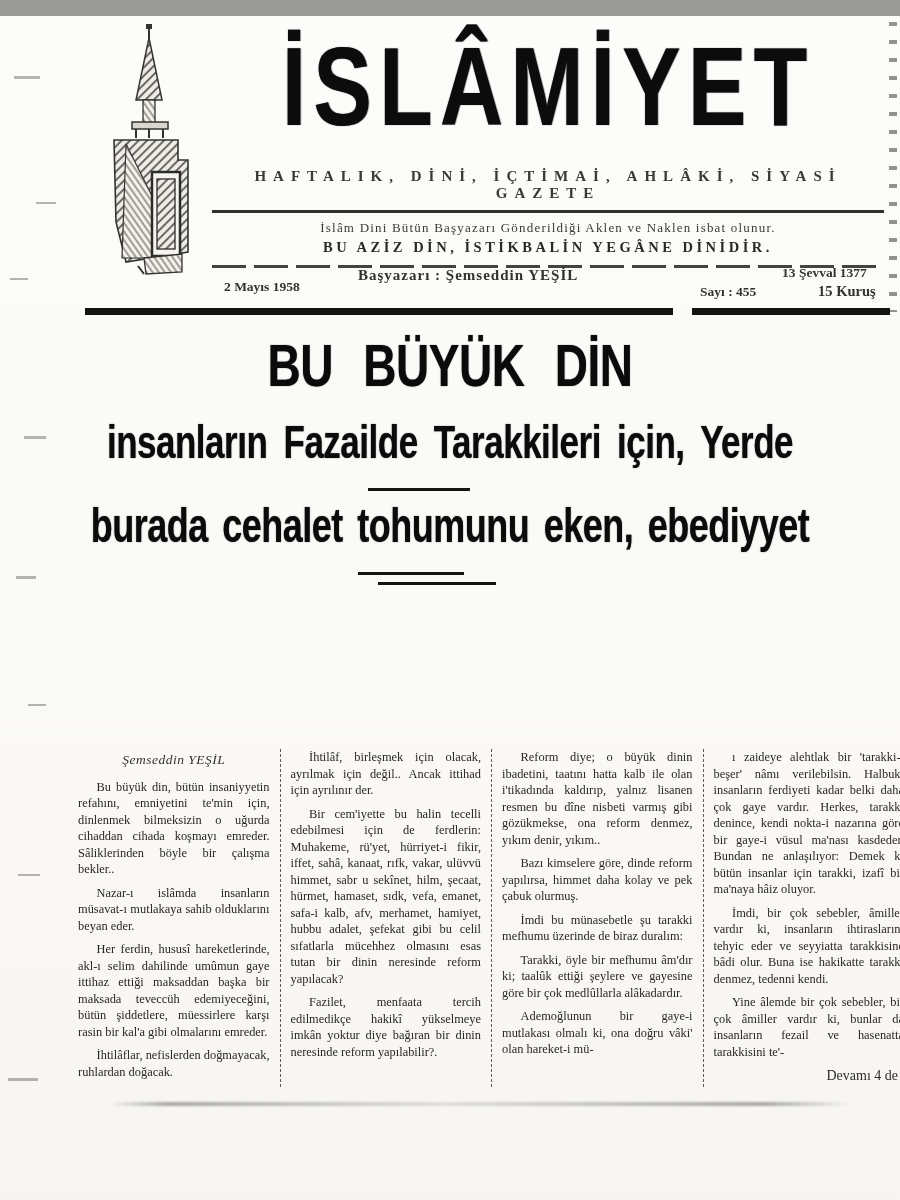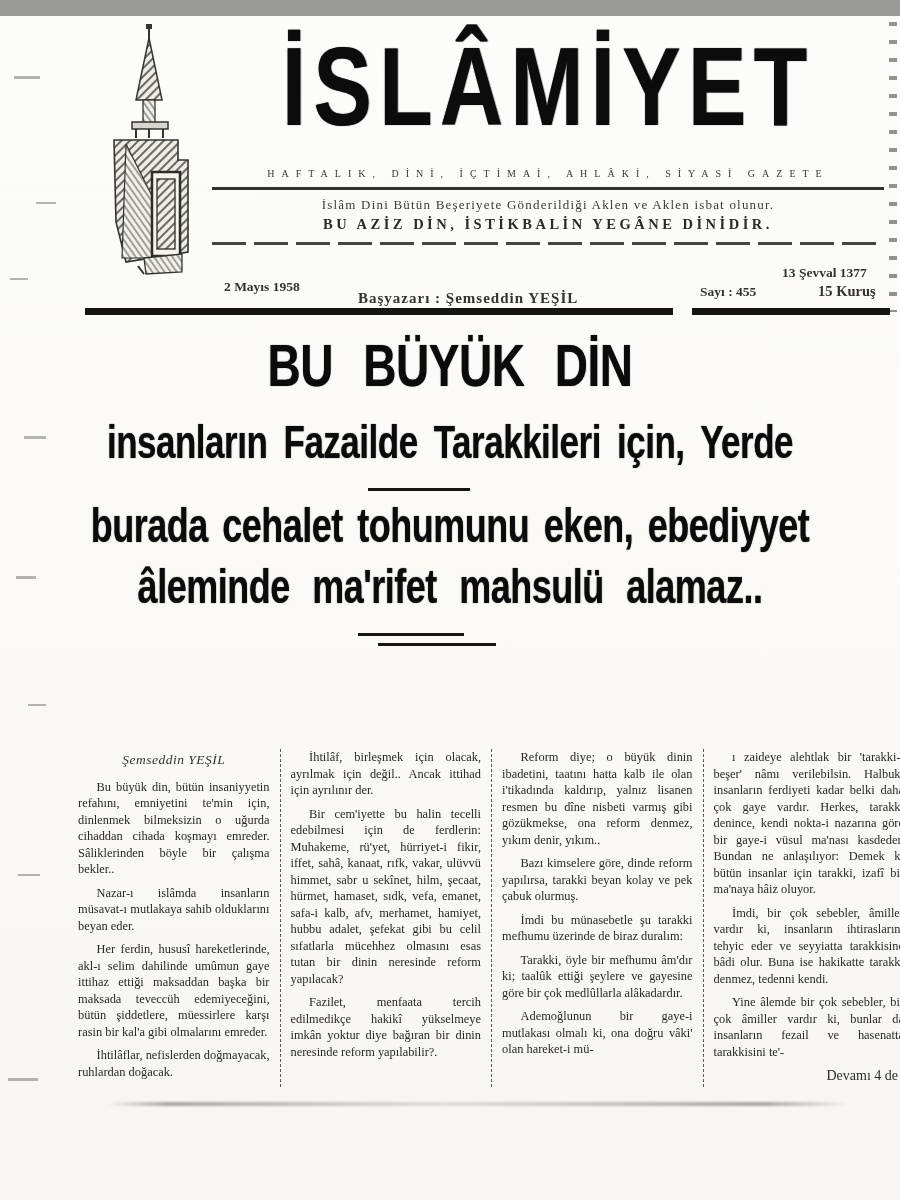--- a/index.html
+++ b/index.html
@@ -16,35 +16,35 @@
   .title-line { line-height:142px; height:150px; }
   .title-stretch {
     display:inline-block; transform:scale(1,1.26); transform-origin:center;
     font-family:"Liberation Sans", sans-serif; font-weight:700;
     font-size:88px; letter-spacing:7px; color:#0c0c0c;
     text-shadow:0 0 1px rgba(0,0,0,.65), 1px 0 0 rgba(0,0,0,.25);
     white-space:nowrap;
   }
   .subtitle {
     margin-top:2px; font-family:"Liberation Serif", serif;
-    font-size:10px; letter-spacing:7px; color:#3a3936; font-weight:400;
+    font-size:15px; letter-spacing:7px; color:#3a3936; font-weight:700;
   }
   .rule-solid { margin-top:8px; height:3px; background:#33312e; }
   .motto1 { margin-top:7px; font-size:13px; letter-spacing:1.2px; color:#3c3a37; }
   .motto2 { margin-top:3px; font-size:14.5px; letter-spacing:3.5px; font-weight:700; color:#2c2a27; }
   .rule-dashed {
     margin-top:9px; height:3px;
     background:repeating-linear-gradient(90deg,#45433f 0 34px, transparent 34px 42px);
   }
 
   
   .dl { position:absolute; font-size:13.5px; font-weight:700; color:#34322f; white-space:nowrap; }
   .dl-gregorian { left:224px; top:263px; }
   .dl-hijri     { left:782px; top:249px; }
-  .dl-editor    { left:358px; top:274px; font-size:15px; letter-spacing:1px; }
+  .dl-editor    { left:358px; top:251px; font-size:15px; letter-spacing:1px; }
   .dl-issue     { left:700px; top:268px; }
   .dl-price     { left:818px; top:267px; font-size:14.5px; }
 
   .bar { position:absolute; top:292px; height:7px; background:#151413; }
   .bar-left  { left:85px;  width:588px; }
   .bar-right { left:692px; width:198px; }
 
   
   .headline-block { position:absolute; left:0; top:308px; width:900px; text-align:center;
     font-family:"Liberation Sans", sans-serif; font-weight:700; color:#0b0b0b; }
@@ -137,60 +137,59 @@
       <line x1="52" y1="244" x2="58" y2="252" stroke="#35332f" stroke-width="2"></line>
     </svg>
   </div>
 
   <div class="masthead">
     <div class="title-line">
       <span class="title-stretch">İSLÂMİYET</span>
     </div>
     <div class="subtitle">HAFTALIK, DİNİ, İÇTİMAİ, AHLÂKİ, SİYASİ GAZETE</div>
     <div class="rule-solid"></div>
-    <div class="motto1">İslâm Dini Bütün Beşeriyete Gönderildiği Aklen ve Aklen isbat olunur.</div>
+    <div class="motto1">İslâm Dini Bütün Başyazarı Gönderildiği Aklen ve Naklen isbat olunur.</div>
     <div class="motto2">BU AZİZ DİN, İSTİKBALİN YEGÂNE DİNİDİR.</div>
     <div class="rule-dashed"></div>
   </div>
 
   <span class="dl dl-gregorian">2 Mayıs 1958</span>
   <span class="dl dl-hijri">13 Şevval 1377</span>
   <span class="dl dl-editor">Başyazarı : Şemseddin YEŞİL</span>
   <span class="dl dl-issue">Sayı : 455</span>
   <span class="dl dl-price">15 Kuruş</span>
 
   <div class="bar bar-left"></div>
   <div class="bar bar-right"></div>
 
   <div class="headline-block">
     <div class="hl-line hl1"><span class="stretch">BU BÜYÜK DİN</span></div>
     <div class="hl-line hl2"><span class="stretch">insanların Fazailde Tarakkileri için, Yerde</span></div>
     <div class="mini-rule rule-a"></div>
     <div class="hl-line sub1"><span class="stretch">burada cehalet tohumunu eken, ebediyyet</span></div>
-    <div class="hl-line sub2"><span class="stretch">âleminde ma'rifet mahsulü alamaz..</span></div>
     <div class="mini-rule rule-b"></div>
     <div class="mini-rule rule-c"></div>
   </div>
 
   <div class="body-grid">
     <div class="col">
       <div class="byline">Şemseddin YEŞİL</div>
       <p>Bu büyük din, bütün insaniyyetin refahını, emniyetini te'min için, dinlenmek bilmeksizin o uğurda cihaddan cihada koşmayı emreder. Sâliklerinden böyle bir çalışma bekler..</p>
       <p>Nazar-ı islâmda insanların müsavat-ı mutlakaya sahib olduklarını beyan eder.</p>
       <p>Her ferdin, hususî hareketlerinde, akl-ı selim dahilinde umûmun gaye ittihaz ettiği maksaddan başka bir maksada teveccüh edemiyeceğini, bütün şiddetlere, müessirlere karşı rasin bir kal'a gibi olmalarını emreder.</p>
       <p>İhtilâflar, nefislerden doğmayacak, ruhlardan doğacak.</p>
     </div>
     <div class="col">
       <p>İhtilâf, birleşmek için olacak, ayrılmak için değil.. Ancak ittihad için ayrılınır der.</p>
       <p>Bir cem'iyette bu halin tecelli edebilmesi için de ferdlerin: Muhakeme, rü'yet, hürriyet-i fikir, iffet, sahâ, kanaat, rıfk, vakar, ulüvvü himmet, sabr u sekînet, hilm, şecaat, hürmet, hamaset, sıdk, vefa, emanet, safa-i kalb, afv, merhamet, hamiyet, hubbu adalet, şefekat gibi bu celil sıfatlarla mücehhez olmasını esas tutan bir dinin neresinde reform yapılacak?</p>
       <p>Fazilet, menfaata tercih edilmedikçe hakikî yükselmeye imkân yoktur diye bağıran bir dinin neresinde reform yapılabilir?.</p>
     </div>
     <div class="col">
       <p>Reform diye; o büyük dinin ibadetini, taatını hatta kalb ile olan i'tikadında kaldırıp, yalnız lisanen resmen bu dîne nisbeti varmış gibi gözükmekse, ona reform denmez, yıkım denir, yıkım..</p>
-      <p>Bazı kimselere göre, dinde reform yapılırsa, tarakki beyan kolay ve pek çabuk olurmuş.</p>
+      <p>Bazı kimselere göre, dinde reform yapılırsa, himmet daha kolay ve pek çabuk olurmuş.</p>
       <p>İmdi bu münasebetle şu tarakki mefhumu üzerinde de biraz duralım:</p>
       <p>Tarakki, öyle bir mefhumu âm'dır ki; taalûk ettiği şeylere ve gayesine göre bir çok medlûllarla alâkadardır.</p>
       <p>Ademoğlunun bir gaye-i mutlakası olmalı ki, ona doğru vâki' olan hareket-i mü-</p>
     </div>
     <div class="col">
       <p>ı zaideye alehtlak bir 'tarakki-i beşer' nâmı verilebilsin. Halbuki insanların ferdiyeti kadar belki daha çok gaye vardır. Herkes, tarakki denince, kendi nokta-i nazarına göre bir gaye-i vüsul ma'nası kasdeder. Bundan ne anlaşılıyor: Demek ki bütün insanlar için tarakki, izafî bir ma'naya hâiz oluyor.</p>
       <p>İmdi, bir çok sebebler, âmiller vardır ki, insanların ihtiraslarını tehyic eder ve seyyiatta tarakkisine bâdi olur. Buna ise hakikatte tarakki denmez, tedenni kendi.</p>
       <p>Yine âlemde bir çok sebebler, bir çok âmiller vardır ki, bunlar da insanların fezail ve hasenatta tarakkisini te'-</p>
       <div class="continuation">Devamı 4 de</div>
     </div>

